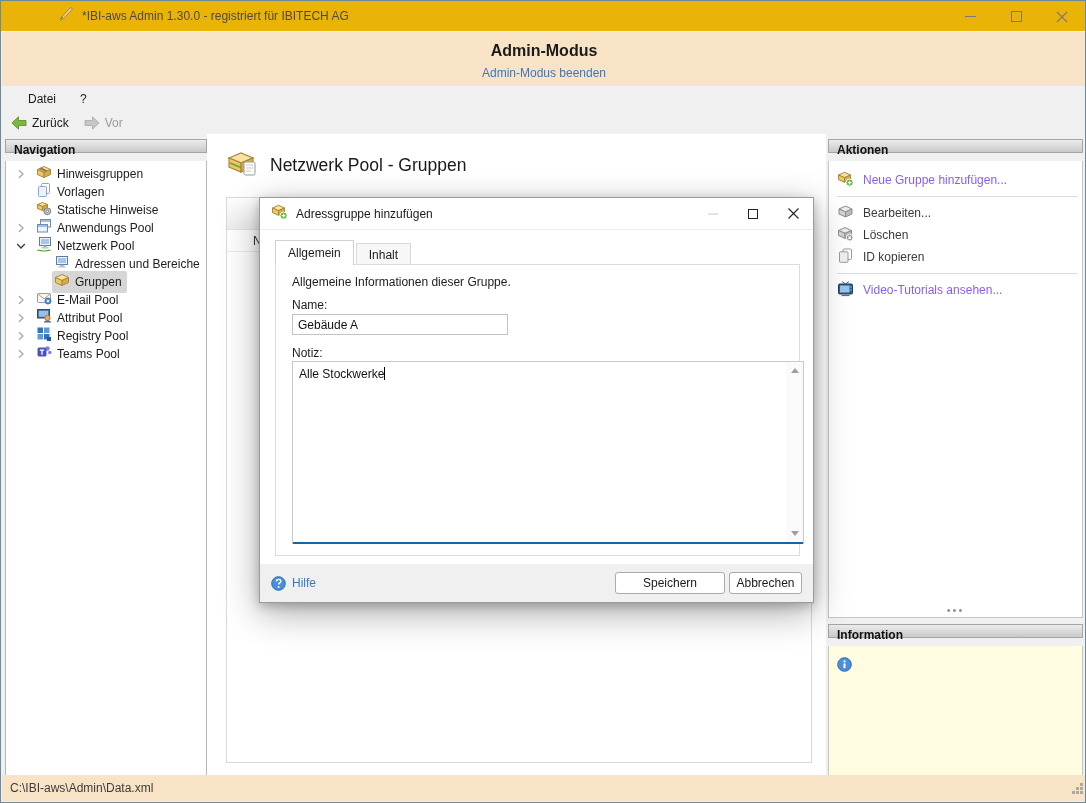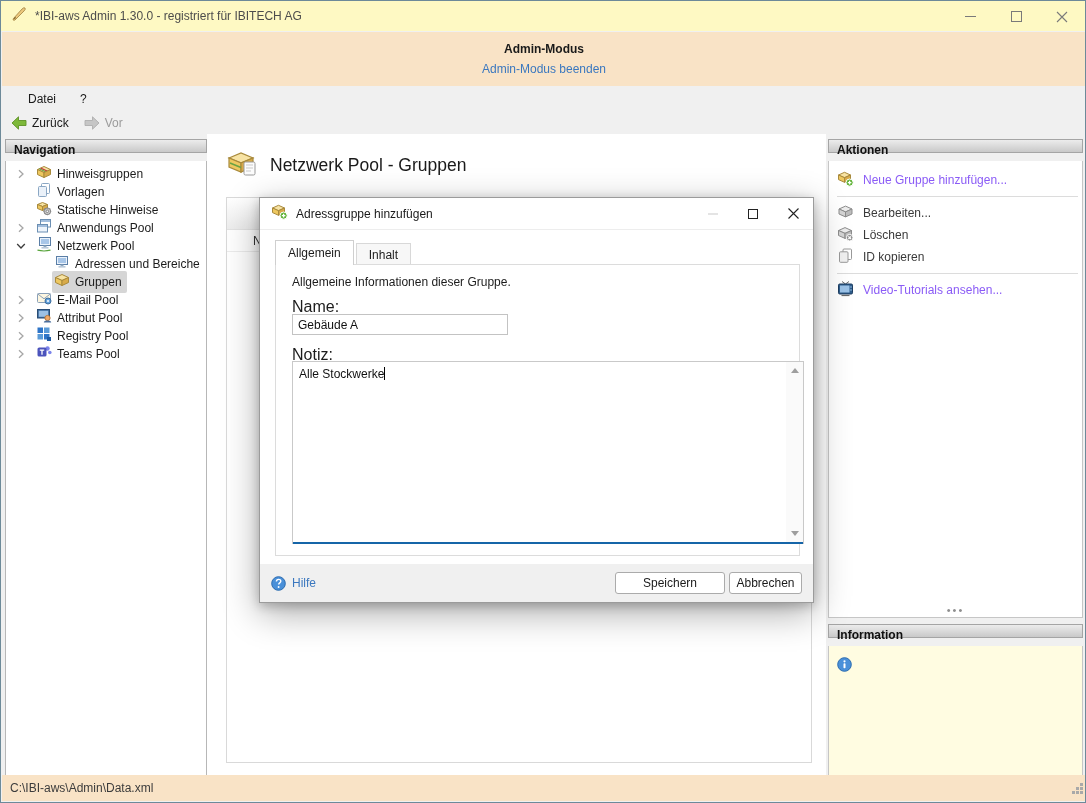--- a/index.html
+++ b/index.html
@@ -1,28 +1,28 @@
 <!DOCTYPE html>
 <html><head>
 <meta charset="utf-8">
 <style>
   * { margin:0; padding:0; box-sizing:border-box; }
   html,body { width:1086px; height:803px; font-family:"Liberation Sans", sans-serif; background:#e8e8e8; }
   .window { position:relative; width:1086px; height:803px; border:1px solid #6d8a99; background:#f0f0f0; overflow:hidden; }
 
   
-  .titlebar { position:absolute; left:0; top:0; right:0; height:30px; background:#fef9c3; display:flex; align-items:center; }
+  .titlebar { position:absolute; left:0; top:0; right:0; height:30px; background:#eab308; display:flex; align-items:center;padding-left:47px; }
   .titlebar .app-ico { margin:0 8px 0 10px; }
   .titlebar .title-text { font-size:12px; color:#4c4c4c; }
   .win-controls { position:absolute; right:0; top:0; height:31px; display:flex; }
   .win-btn { width:46px; height:31px; display:flex; align-items:center; justify-content:center; background:transparent; border:none; cursor:pointer; }
 
   
   .admin-banner { position:absolute; left:1px; top:31px; width:1084px; height:54px; background:#f9e3c6; text-align:center; padding-top:10px; }
-  .admin-banner .ab-title { font-size:12px; font-weight:bold; color:#1a1a1a; display:block; }
+  .admin-banner .ab-title { font-size:16px; font-weight:bold; color:#1a1a1a; display:block; }
   .admin-banner .ab-link { font-size:12px; color:#3b78bf; display:inline-block; margin-top:6px; cursor:pointer; }
 
   
   .menubar { position:absolute; left:1px; top:85px; width:1084px; height:25px; background:#f0f0f0; display:flex; align-items:center;padding-left:12px; }
   .menu-item { font-size:12px; color:#1a1a1a; padding:4px 10px; margin-left:4px; cursor:pointer; }
   .toolbar { position:absolute; left:1px; top:110px; width:1084px; height:23px; background:#f0f0f0; display:flex; align-items:center; }
   .tool-btn { display:flex; align-items:center; gap:5px; font-size:12px; padding:2px 6px; margin-left:3px; cursor:pointer; color:#1a1a1a; }
   .tool-btn.disabled { color:#9b9b9b; cursor:default; }
 
   
@@ -68,21 +68,21 @@
   .dlg-titlebar { height:32px; display:flex; align-items:center; border-bottom:1px solid #ededed; }
   .dlg-titlebar .dlg-ico { margin:0 8px 0 11px; }
   .dlg-title-text { font-size:12px; color:#1a1a1a; }
   .dlg-controls { margin-left:auto; display:flex; height:32px; }
   .dlg-btn { width:40px; height:32px; display:flex; align-items:center; justify-content:center; background:transparent; border:none; cursor:pointer; }
   .tabs { position:absolute; left:15px; top:42px; display:flex; align-items:flex-end; }
   .tab { font-size:12px; padding:4px 12px 3px 12px; border:1px solid #d8d8d8; border-bottom:none; background:#f7f7f7; color:#1c1c1c; cursor:pointer; margin-right:2px; }
   .tab.active { background:#fff; padding:5px 12px 5px 12px; position:relative; z-index:2; border-color:#cfcfcf; }
   .tab-panel { position:absolute; left:15px; top:66px; width:525px; height:292px; border:1px solid #dcdcdc; background:#fff; }
   .dlg-desc { position:absolute; left:16px; top:10px; font-size:12px; color:#1c1c1c; }
-  .fld-label { position:absolute; left:16px; font-size:16px; color:#1c1c1c; }
+  .fld-label { position:absolute; left:16px; font-size:12px; color:#1c1c1c; }
   .name-input { position:absolute; left:16px; top:49px; width:216px; height:21px; border:1px solid #c3c3c3; font-family:"Liberation Sans",sans-serif; font-size:12px; color:#111; padding:0 5px; background:#fff; }
   .note-wrap { position:absolute; left:16px; top:96px; width:512px; height:183px; border:1px solid #c9c9c9; border-bottom:none; background:#fff; }
   .note-text { position:absolute; left:6px; top:5px; right:22px; font-size:12px; color:#111; line-height:15px; }
   .caret { display:inline-block; width:1px; height:13px; background:#000; vertical-align:-2px; }
   .note-scroll { position:absolute; right:0; top:0; width:17px; bottom:2px; background:#fafafa; }
   .sb-arrow { position:absolute; left:0; width:17px; height:17px; display:flex; align-items:center; justify-content:center; cursor:pointer; }
   .focus-line { position:absolute; left:0; right:0; bottom:0; height:2px; background:#1565a8; }
   .dlg-footer { position:absolute; left:0; bottom:0; width:553px; height:38px; background:#f0f0f0; display:flex; align-items:center; }
   .help-link { display:flex; align-items:center; gap:6px; margin-left:11px; cursor:pointer; }
   .help-link span { font-size:12px; color:#3b78bf; }

